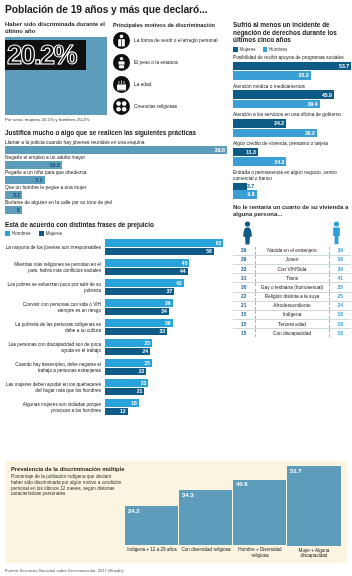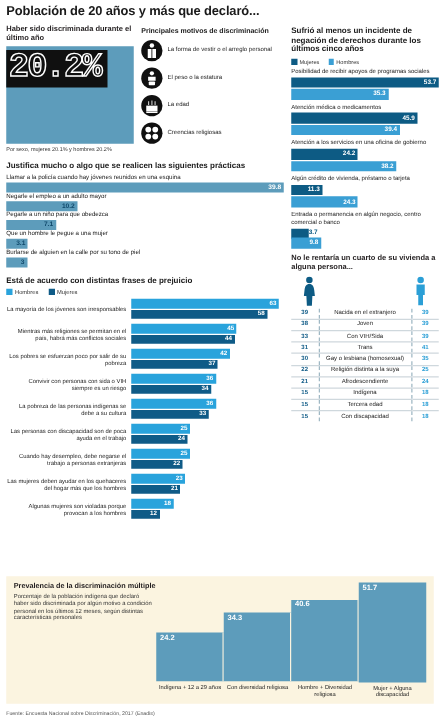--- a/index.html
+++ b/index.html
@@ -33,21 +33,21 @@
   .hero-wrap { width:102px; flex:0 0 102px; }
   .hero-head { font-size:6px; line-height:7px; font-weight:bold; margin-bottom:2px; }
   .hero-box { position:relative; width:102px; height:78px; background:#5d9cbb; }
   .hero-black {
     position:absolute; left:0; top:3px; width:81px; height:30px; background:#101010;
   }
   .hero-pct {
     position:absolute; left:2px; top:1px; width:100px; height:34px;
     font-size:27px; font-weight:bold; line-height:34px; letter-spacing:-1.5px;
     color:transparent; -webkit-text-stroke:1.1px #ffffff;
-    font-family:Liberation Mono, monospace;
+    font-family:Liberation Sans, sans-serif;
   }
   .hero-foot { font-size:4.4px; color:#333; margin-top:2px; line-height:6px; }
 
   
   .motivos { flex:1; padding-top:1px; }
   .motivos-title { font-size:5.6px; font-weight:bold; margin-bottom:4px; color:#222; }
   .motivo { display:flex; align-items:center; gap:4px; margin-bottom:5px; }
   .mico {
     width:17px; height:17px; flex:0 0 17px; border-radius:50%;
     background:#101010; position:relative;
@@ -130,21 +130,21 @@
   }
   .pv-cap { font-size:4.6px; line-height:5.6px; text-align:center; color:#222; padding-top:2px; height:14px; }
 
   .source { position:absolute; left:5px; bottom:3px; font-size:4.2px; color:#555; }
 </style>
 </head>
 <body>
 
 <div class="page">
 
-  <div class="main-title">Población de 20 años y más que declaró...</div>
+  <div class="main-title">Población de 19 años y más que declaró...</div>
 
   <div class="cols">
 
     <div class="col-left">
 
       <div class="topleft">
         <div class="hero-wrap">
           <div class="hero-head">Haber sido discriminada durante el último año</div>
           <div class="hero-box">
             <div class="hero-black"></div>

